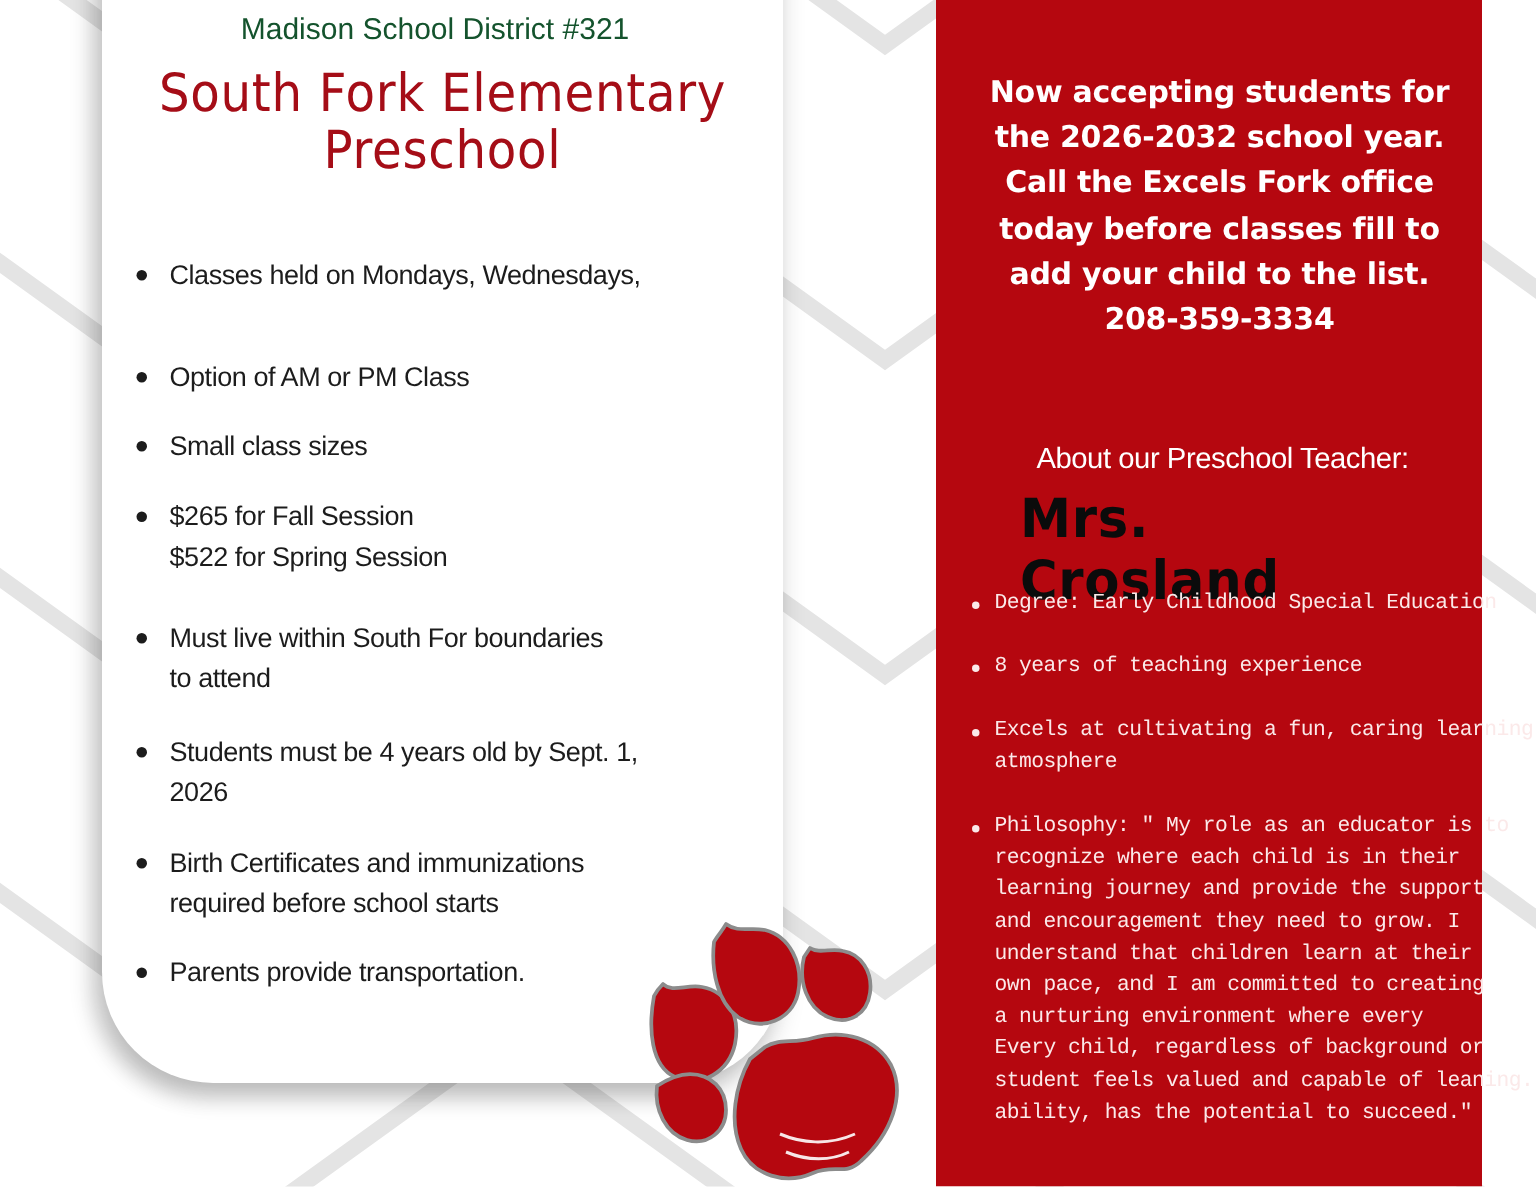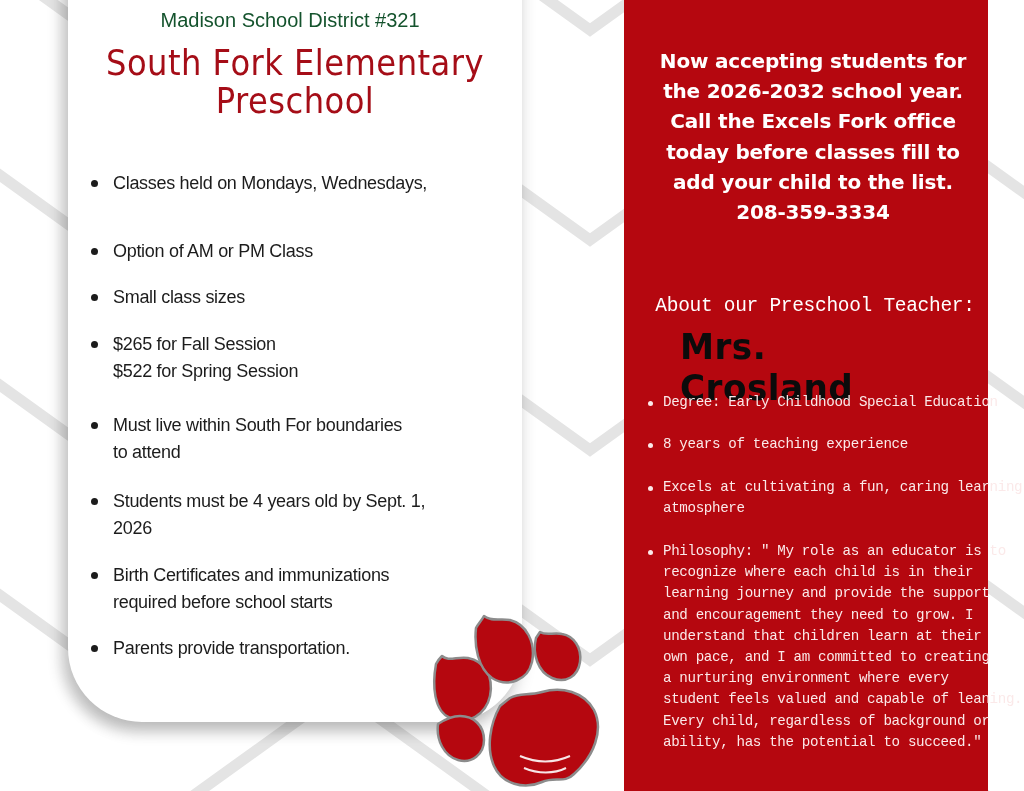--- a/index.html
+++ b/index.html
@@ -41,21 +41,21 @@
 
   .red-panel { position: absolute; left: 624px; top: 0; width: 364px; height: 791px; background: #b5070f; z-index: 1; }
   .announce {
     position: absolute; left: 630px; top: 46px; width: 366px; text-align: center;
     color: #ffffff; font-family: "DejaVu Sans", sans-serif; font-size: 20px; line-height: 30.2px;
     z-index: 3; letter-spacing: -0.2px;
   }
   .announce span { display: block; font-weight: bold; }
   .about-heading {
     position: absolute; left: 640px; top: 295px; width: 350px; text-align: center;
-    color: #ffffff; font-family: Liberation Mono, monospace; font-size: 19.5px; z-index: 3; letter-spacing: -0.3px;
+    color: #ffffff; font-family: Liberation Sans, sans-serif; font-size: 19.5px; z-index: 3; letter-spacing: -0.3px;
   }
   .teacher-name {
     position: absolute; left: 680px; top: 326px; width: 270px;
     color: #0b0b0b; font-family: "DejaVu Sans", sans-serif; font-size: 36px; font-weight: bold;
     letter-spacing: 0.5px; transform: scaleX(0.95); transform-origin: left top; z-index: 3;
   }
   .teacher-list { position: absolute; left: 645px; top: 392px; width: 335px; margin: 0; padding: 0; list-style: none; z-index: 3; }
   .teacher-item {
     position: absolute; left: 0; width: 335px; padding-left: 18px; box-sizing: border-box;
     color: #fbe9e9; font-family: Liberation Mono, monospace; font-size: 14.2px; line-height: 21.2px; letter-spacing: -0.35px;
@@ -146,22 +146,22 @@
     <span>atmosphere</span>
   </li>
   <li class="teacher-item" style="top:149px">
     <span>Philosophy: " My role as an educator is to</span>
     <span>recognize where each child is in their</span>
     <span>learning journey and provide the support</span>
     <span>and encouragement they need to grow. I</span>
     <span>understand that children learn at their</span>
     <span>own pace, and I am committed to creating</span>
     <span>a nurturing environment where every</span>
+    <span>Every child, regardless of background or</span>
     <span>student feels valued and capable of leaning.</span>
-    <span>Every child, regardless of background or</span>
     <span>ability, has the potential to succeed."</span>
   </li>
 </ul>
 
 <svg class="paw" viewBox="0 0 184 185" xmlns="http://www.w3.org/2000/svg">
   <g fill="#b5070f" stroke="#8c8c8c" stroke-width="2.5" stroke-linejoin="round">
 
     <path d="M12,58 C8,80 10,105 26,112 C44,120 62,108 66,90 C70,70 60,55 44,52 C34,50 24,56 18,50 C16,52 14,54 12,58 Z"></path>
 
     <path d="M52,22 C50,40 54,62 68,72 C84,82 104,74 108,56 C112,36 102,18 86,14 C76,12 68,16 60,10 C58,14 54,18 52,22 Z"></path>

